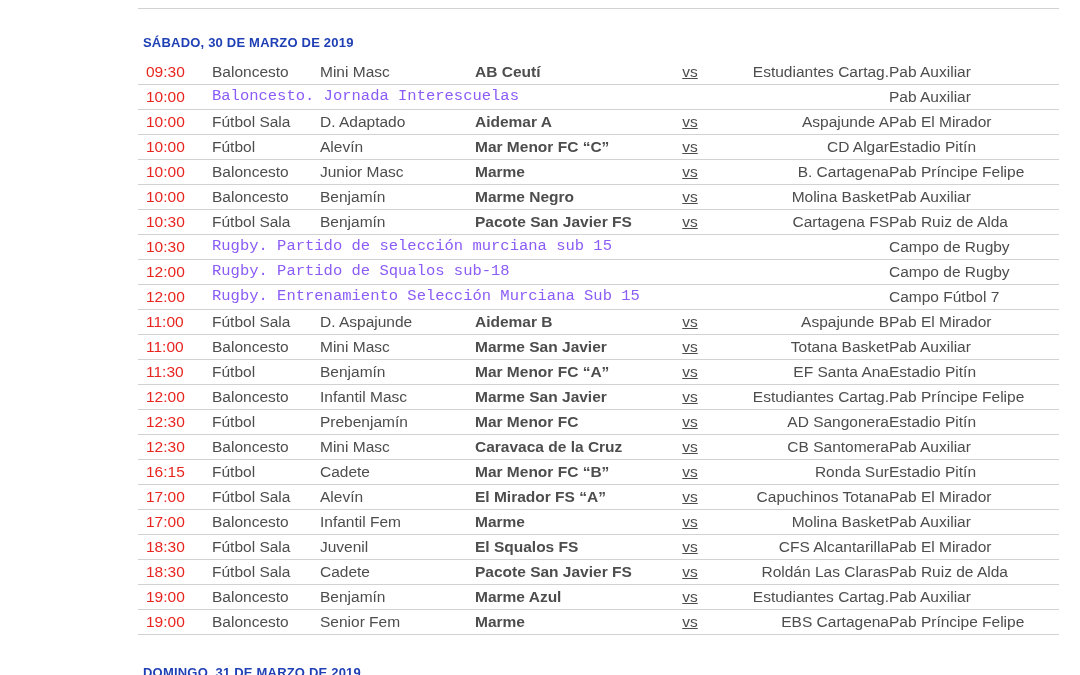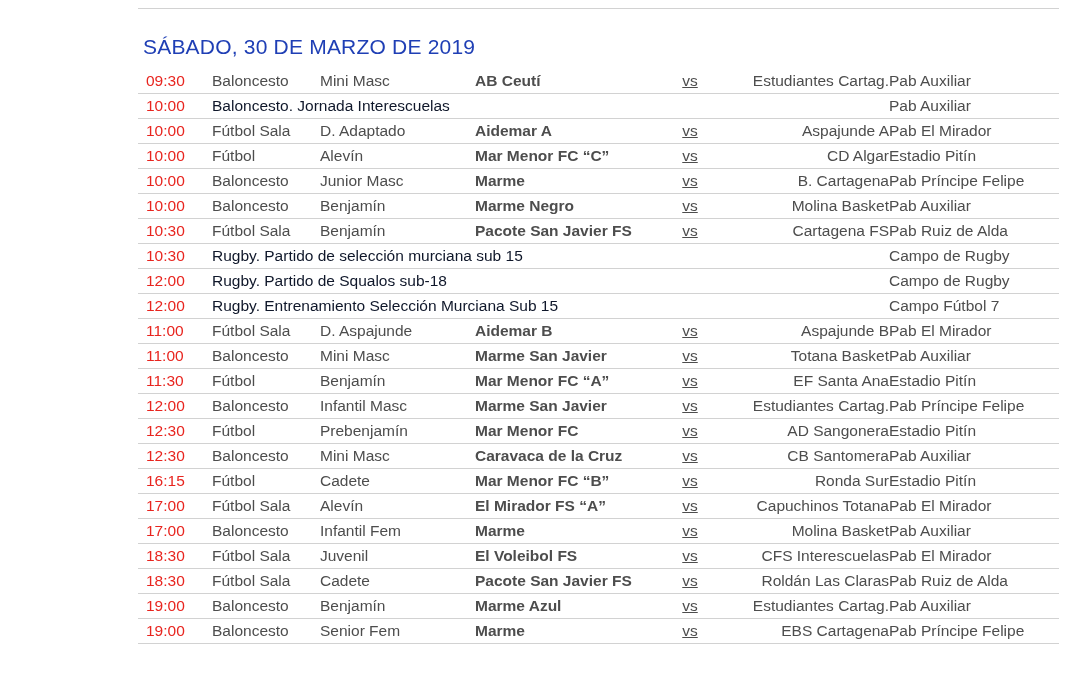--- a/index.html
+++ b/index.html
@@ -44,26 +44,27 @@
   }
   .c-time   { width: 66px;  color: #e8251f; padding-left: 8px !important; }
   .c-sport  { width: 108px; color: #4d4d4d; }
   .c-cat    { width: 155px; color: #4d4d4d; }
   .c-home   { width: 196px; color: #4d4d4d; font-weight: bold; }
   .c-vs     { width: 38px;  color: #4d4d4d; text-align: center; text-decoration: underline; }
   .c-away   { width: 180px; color: #4d4d4d; text-align: right; }
   .c-venue  { width: 170px; color: #4d4d4d; }
 
   .spanwide {
-    color: #0f172a;
+    color: #8b5cf6;
+    font-family: Liberation Mono, monospace;
   }
   .daytitle-text {
     color: #1f3fb5;
-    font-weight: normal;
-    font-size: 21px;
+    font-weight: bold;
+    font-size: 13px;
     letter-spacing: 0.2px;
     padding-top: 26px;
     padding-bottom: 10px;
     padding-left: 46px;
     display: block;
   }
   .daytitle-text.bottom {
     padding-top: 30px;
     padding-bottom: 0;
   }
@@ -261,23 +262,23 @@
         <td class="c-cat">Infantil Fem</td>
         <td class="c-home">Marme</td>
         <td class="c-vs">vs</td>
         <td class="c-away">Molina Basket</td>
         <td class="c-venue">Pab Auxiliar</td>
       </tr>
       <tr>
         <td class="c-time">18:30</td>
         <td class="c-sport">Fútbol Sala</td>
         <td class="c-cat">Juvenil</td>
-        <td class="c-home">El Voleibol FS</td>
-        <td class="c-vs">vs</td>
-        <td class="c-away">CFS Interescuelas</td>
+        <td class="c-home">El Squalos FS</td>
+        <td class="c-vs">vs</td>
+        <td class="c-away">CFS Alcantarilla</td>
         <td class="c-venue">Pab El Mirador</td>
       </tr>
       <tr>
         <td class="c-time">18:30</td>
         <td class="c-sport">Fútbol Sala</td>
         <td class="c-cat">Cadete</td>
         <td class="c-home">Pacote San Javier FS</td>
         <td class="c-vs">vs</td>
         <td class="c-away">Roldán Las Claras</td>
         <td class="c-venue">Pab Ruiz de Alda</td>

